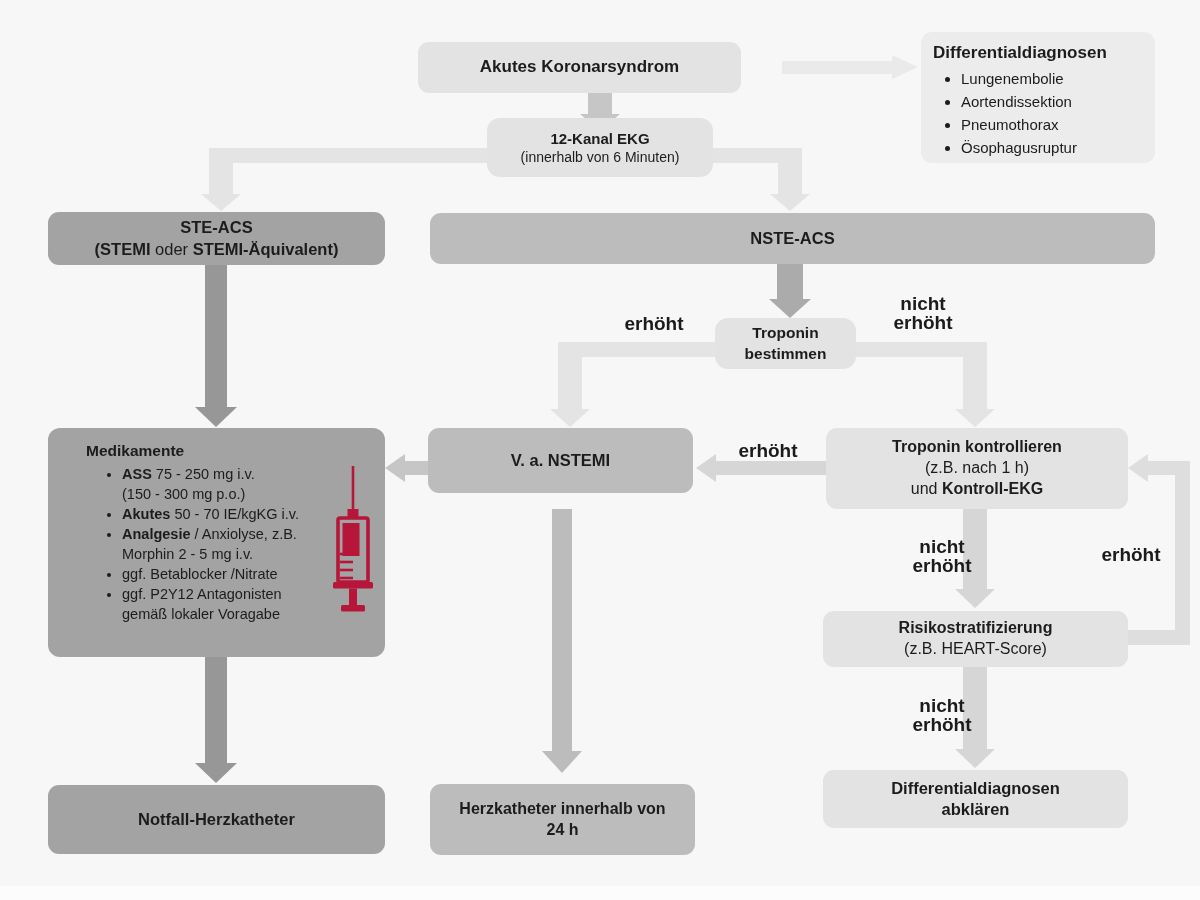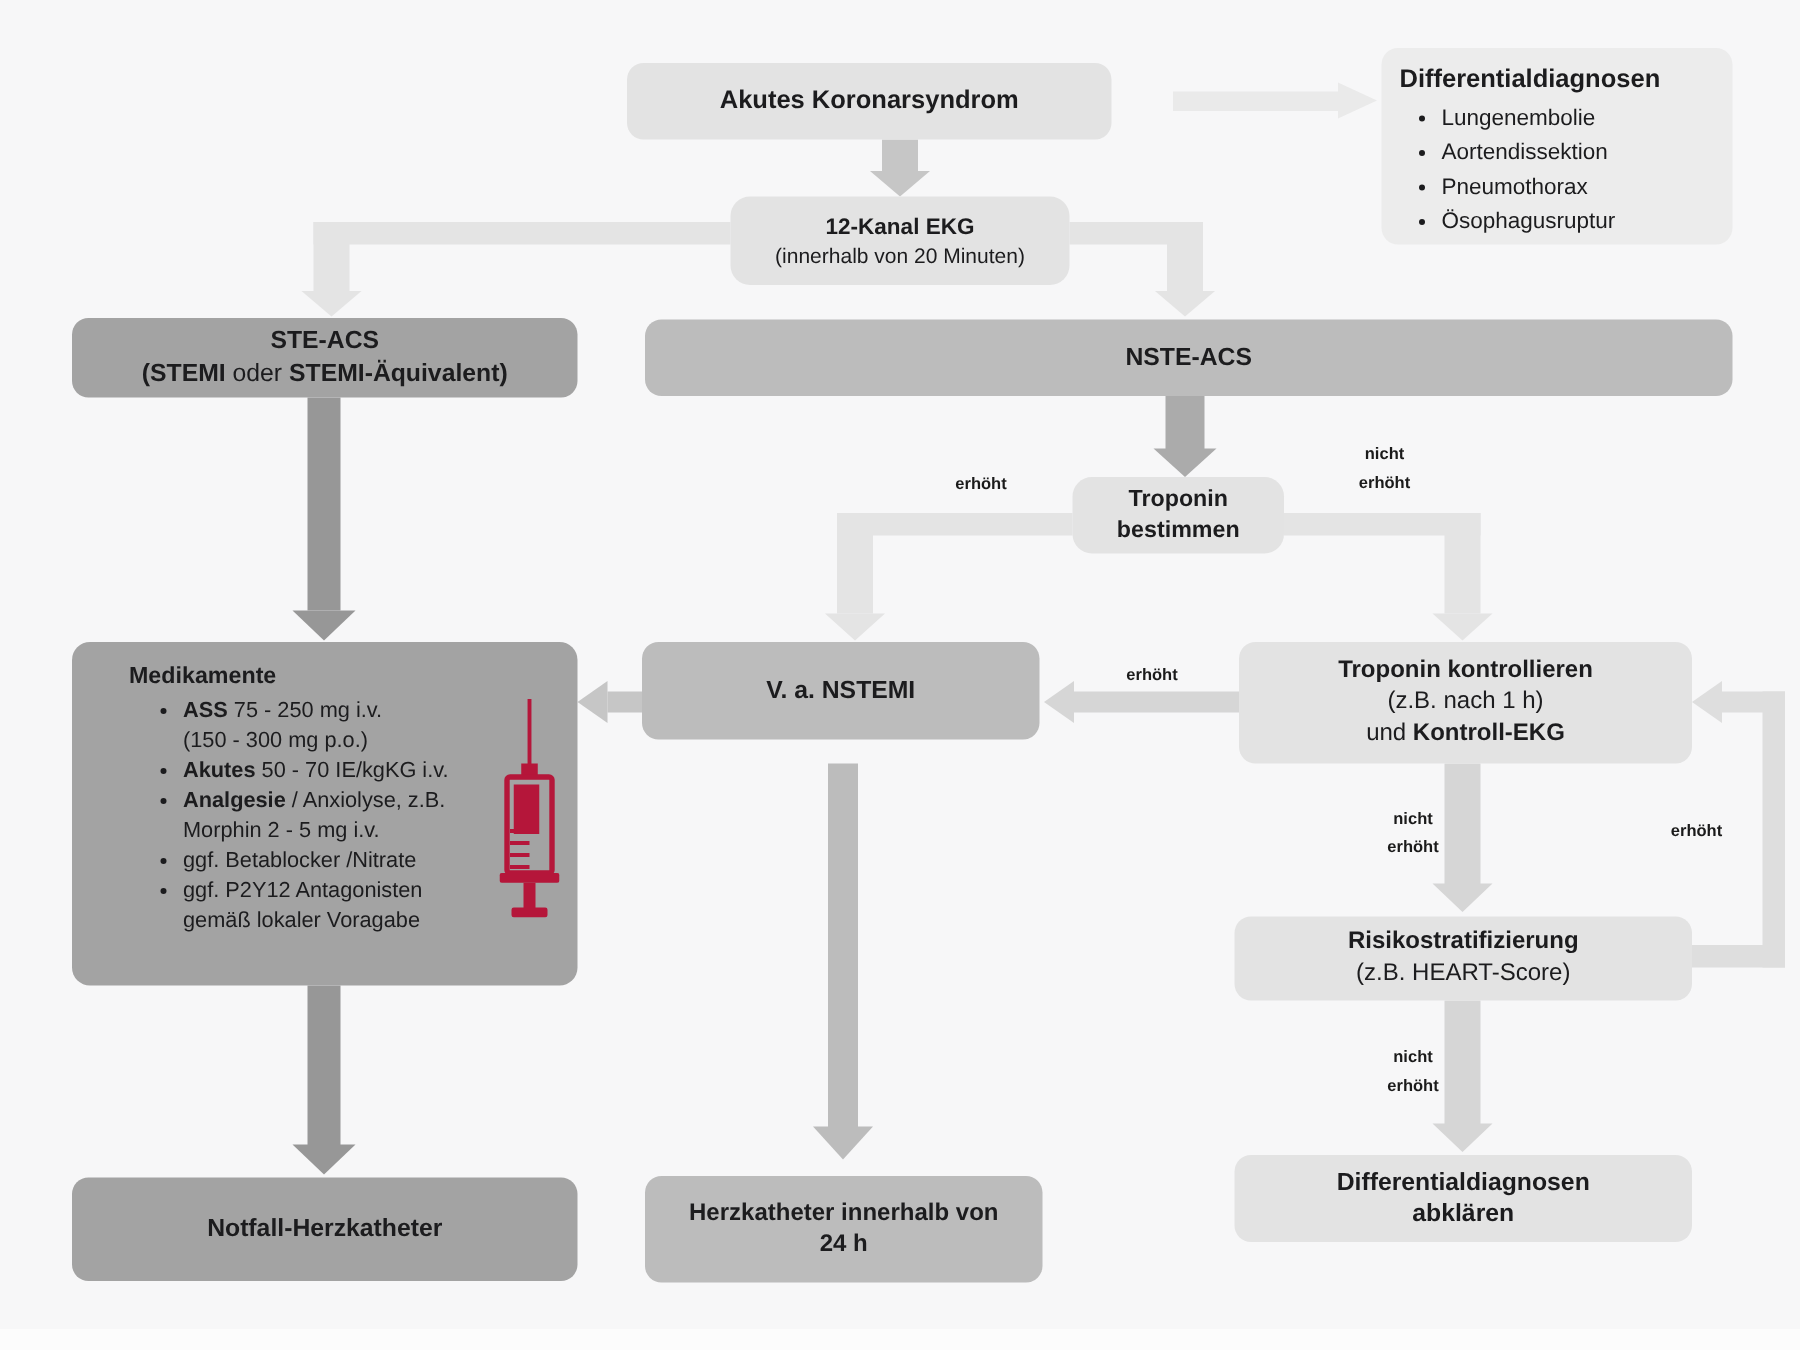--- a/index.html
+++ b/index.html
@@ -14,21 +14,21 @@
   .b{font-weight:bold;}
   .t17{font-size:17px;font-weight:bold;}
   .t16{font-size:16.5px;font-weight:bold;}
   .t15{font-size:15.5px;font-weight:bold;}
   .reg{font-weight:normal;}
   .shaft{position:absolute;}
   .head-down{position:absolute;width:0;height:0;border-left:21px solid transparent;border-right:21px solid transparent;}
   .head-down.sm{border-left-width:20px;border-right-width:20px;}
   .head-left{position:absolute;width:0;height:0;border-top:14px solid transparent;border-bottom:14px solid transparent;}
   .head-right{position:absolute;width:0;height:0;border-top:12.5px solid transparent;border-bottom:12.5px solid transparent;}
-  .edge-label{position:absolute;font-size:11px;font-weight:bold;line-height:19px;text-align:center;color:#1b1b1b;}
+  .edge-label{position:absolute;font-size:19px;font-weight:bold;line-height:19px;text-align:center;color:#1b1b1b;}
   ul.dd-list{margin:3px 0 0;padding-left:28px;text-align:left;}
   ul.dd-list li{font-size:15px;line-height:23px;font-weight:normal;}
   .med-title{font-size:15.5px;font-weight:bold;padding:13px 0 0 22px;}
   ul.med-list{margin:3px 0 0;padding-left:58px;list-style:disc;}
   ul.med-list li{font-size:14.5px;line-height:20px;font-weight:normal;text-align:left;}
   .blk{display:block;}
   .syringe{position:absolute;}
 </style>
 </head>
 <body>
@@ -109,23 +109,23 @@
   <div class="box lighter left-align" style="left:921px;top:32px;width:234px;height:131px;padding:10px 10px 10px 12px;">
     <span class="t17">Differentialdiagnosen</span>
     <ul class="dd-list">
       <li>Lungenembolie</li>
       <li>Aortendissektion</li>
       <li>Pneumothorax</li>
       <li>Ösophagusruptur</li>
     </ul>
   </div>
 
-  <div class="box light" style="left:487px;top:131px;width:226px;height:59px;border-radius:13px;">
+  <div class="box light" style="left:487px;top:118px;width:226px;height:59px;border-radius:13px;">
     <span style="font-size:15px;font-weight:bold;">12-Kanal EKG</span>
-    <span style="font-size:14px;">(innerhalb von 20 Minuten)</span>
+    <span style="font-size:14px;">(innerhalb von 6 Minuten)</span>
   </div>
 
   <div class="box dark t16" style="left:48px;top:212px;width:337px;height:53px;">
     <span>STE-ACS</span>
     <span><b>(STEMI</b><span class="reg"> oder </span><b>STEMI-Äquivalent)</b></span>
   </div>
 
   <div class="box mid t16" style="left:430px;top:213px;width:725px;height:51px;">
     <span>NSTE-ACS</span>
   </div>

